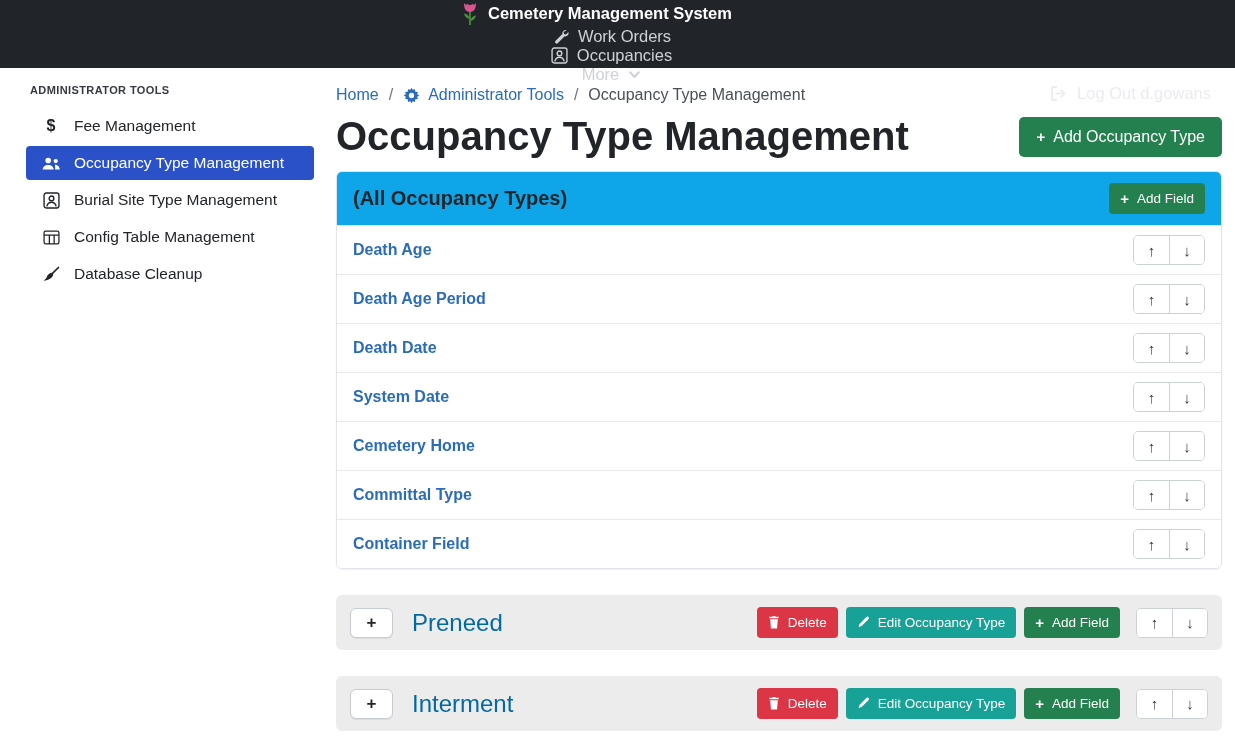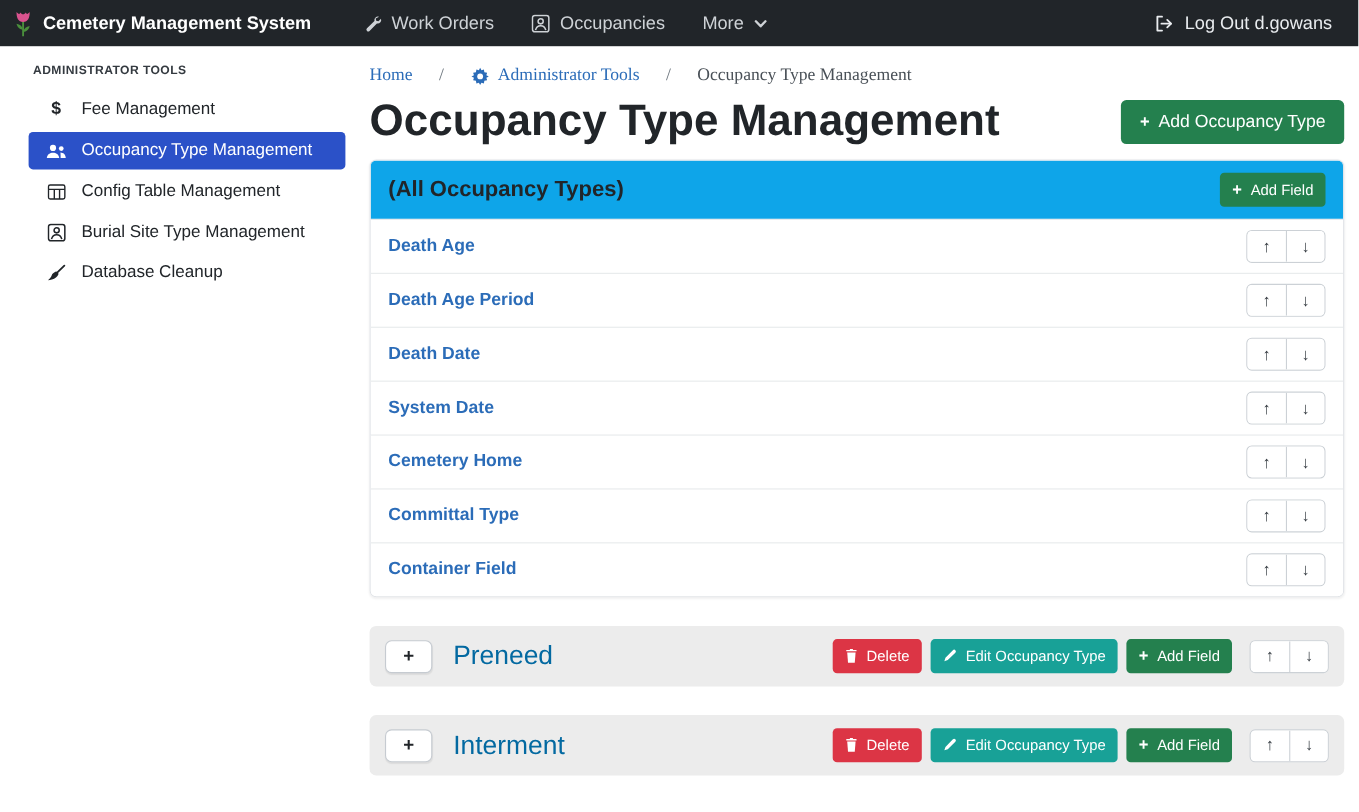--- a/index.html
+++ b/index.html
@@ -1,36 +1,36 @@
 <!DOCTYPE html>
 <html><head>
 <meta charset="utf-8">
 <style>
   * { box-sizing: border-box; margin: 0; padding: 0; }
   html, body { width: 1235px; height: 738px; overflow: hidden; }
   body { font-family: "Liberation Sans", sans-serif; background: #fff; color: #212529; }
 
   
-  .navbar { height: 42px; background: #212529; display: flex; align-items: center; padding: 0 24px 0 12px; }
+  .navbar { height: 68px; background: #212529; display: flex; align-items: center; padding: 0 24px 0 12px; flex-direction: column; }
   .brand { display: flex; align-items: center; gap: 9px; color: #fff; font-weight: 700; font-size: 16.5px; margin-right: 30px; white-space: nowrap; cursor: pointer; }
   .nav-item { display: flex; align-items: center; gap: 9px; color: #ced2d6; font-size: 16.5px; margin: 0 17px; cursor: pointer; }
   .logout { margin-left: auto; display: flex; align-items: center; gap: 9px; color: #e9ecef; font-size: 16.5px; cursor: pointer; }
 
   
   .layout { display: flex; height: 682px; padding-left: 16px; }
   .sidebar { width: 308px; flex: 0 0 308px; padding-top: 8px; }
   .sidebar-header { font-size: 11px; font-weight: 700; letter-spacing: .4px; color: #343a40; padding: 8px 14px 10px; }
   .side-item { display: flex; align-items: center; gap: 12px; margin: 3px 10px; padding: 8px 14px; border-radius: 4px; font-size: 15.5px; color: #212529; cursor: pointer; }
   .side-item .ic { width: 22px; display: inline-flex; justify-content: center; align-items: center; font-weight: 700; font-size: 16px; }
   .side-item.active { background: #2b51c8; color: #fff; }
 
   .main { flex: 1; padding: 12px 13px 0 12px; overflow: hidden; }
 
   
-  .breadcrumb { display: flex; align-items: center; gap: 24px; font-size: 16px; margin: 6px 0 10px; font-family: Liberation Serif, serif; }
+  .breadcrumb { display: flex; align-items: center; gap: 10px; font-size: 16px; margin: 6px 0 10px; }
   .crumb-link { color: #2b6cb8; display: flex; align-items: center; gap: 8px; cursor: pointer; text-decoration: none; }
   .crumb-sep { color: #6c757d; }
   .crumb-current { color: #495057; }
 
   
   .title-row { display: flex; justify-content: space-between; align-items: center; margin-bottom: 12px; }
   .page-title { font-size: 40px; font-weight: 600; color: #212529; }
 
   
   .btn { border: none; border-radius: 5px; cursor: pointer; display: inline-flex; align-items: center; gap: 8px; font-family: inherit; color: #fff; }
@@ -135,37 +135,37 @@
           <path d="M1 14.5 C1.6 10.8 4 9.5 7 9.5 C10 9.5 12.4 10.8 13 14.5 Z"></path>
           <circle cx="15" cy="5.4" r="2.3"></circle>
           <path d="M14.2 9.2 C17 9.4 19 10.7 19.4 14.5 L14.4 14.5 C14.4 12.3 14.4 10.6 14.2 9.2 Z"></path>
         </svg>
       </span>
       <span>Occupancy Type Management</span>
     </div>
 
     <div class="side-item">
       <span class="ic">
-        <svg width="17" height="15" viewBox="0 0 16 14" fill="none" stroke="#212529" stroke-width="1.2">
-          <rect x="1" y="1" width="14" height="12" rx="1.5"></rect>
-          <path d="M1 4.8 H15 M6 4.8 V13 M10.5 4.8 V13"></path>
-        </svg>
-      </span>
-      <span>Config Table Management</span>
-    </div>
-
-    <div class="side-item">
-      <span class="ic">
         <svg width="17" height="17" viewBox="0 0 16 16" fill="none" stroke="#212529" stroke-width="1.3">
           <rect x="1" y="1" width="14" height="14" rx="2"></rect>
           <circle cx="8" cy="6" r="2.2"></circle>
           <path d="M3.6 13.6 C4.2 10.8 6 9.7 8 9.7 C10 9.7 11.8 10.8 12.4 13.6"></path>
         </svg>
       </span>
       <span>Burial Site Type Management</span>
+    </div>
+
+    <div class="side-item">
+      <span class="ic">
+        <svg width="17" height="15" viewBox="0 0 16 14" fill="none" stroke="#212529" stroke-width="1.2">
+          <rect x="1" y="1" width="14" height="12" rx="1.5"></rect>
+          <path d="M1 4.8 H15 M6 4.8 V13 M10.5 4.8 V13"></path>
+        </svg>
+      </span>
+      <span>Config Table Management</span>
     </div>
 
     <div class="side-item">
       <span class="ic">
         <svg width="18" height="16" viewBox="0 0 18 16">
           <path d="M16.5 1.5 L10.2 7.6" stroke="#212529" stroke-width="1.7" stroke-linecap="round"></path>
           <path d="M9.3 6.8 L11.3 8.8 C10.2 12.2 6.8 14.3 1.6 14.8 C4.3 12.6 4.9 11 5.4 9.4 C6.6 8 8 7.1 9.3 6.8 Z" fill="#212529"></path>
         </svg>
       </span>
       <span>Database Cleanup</span>

